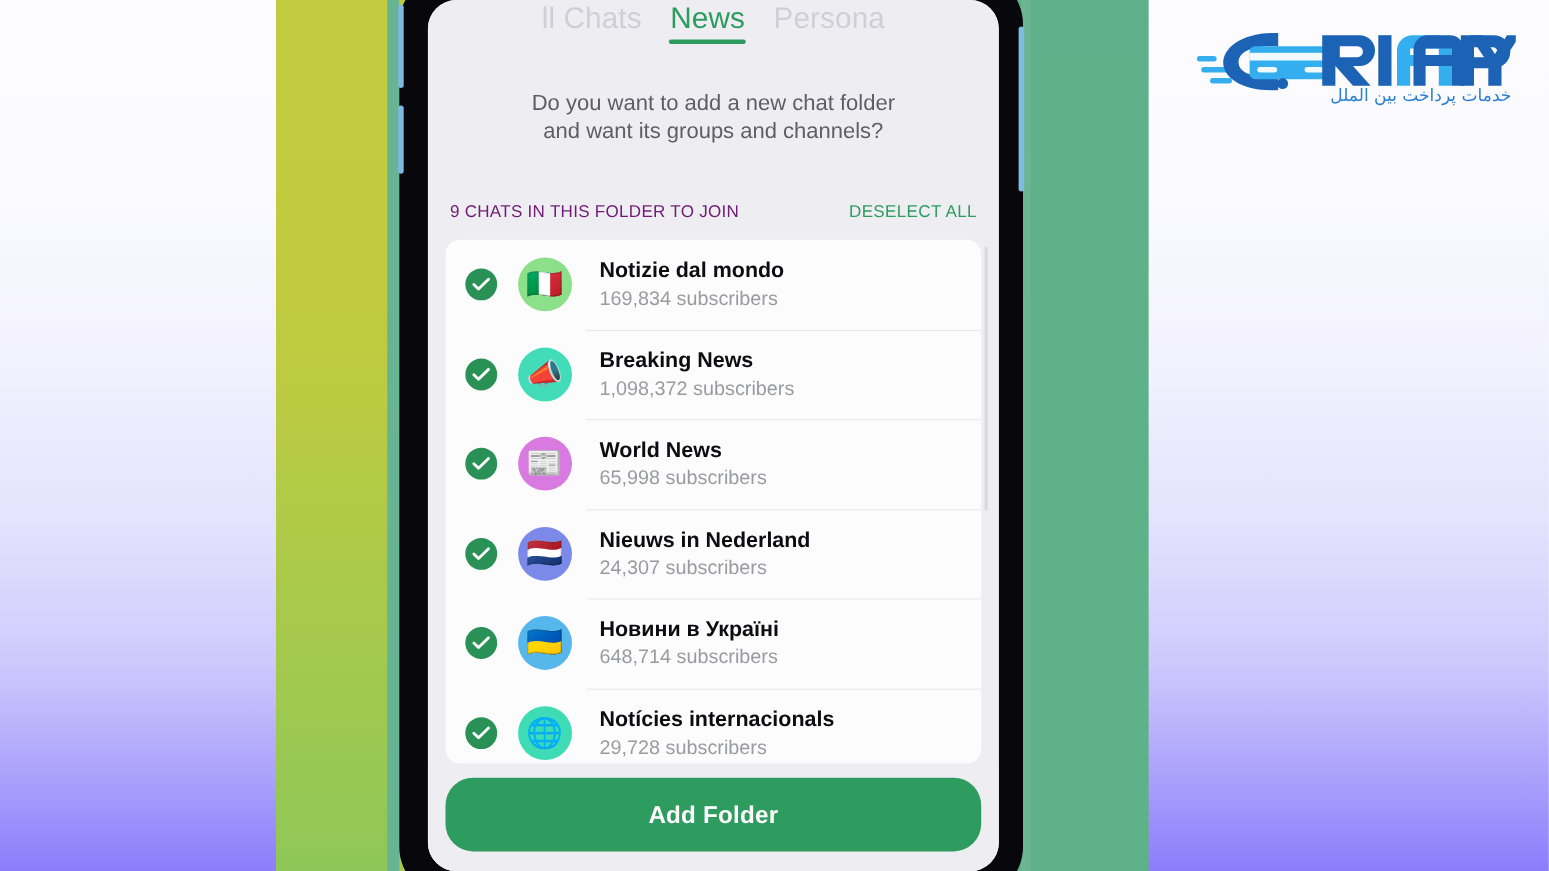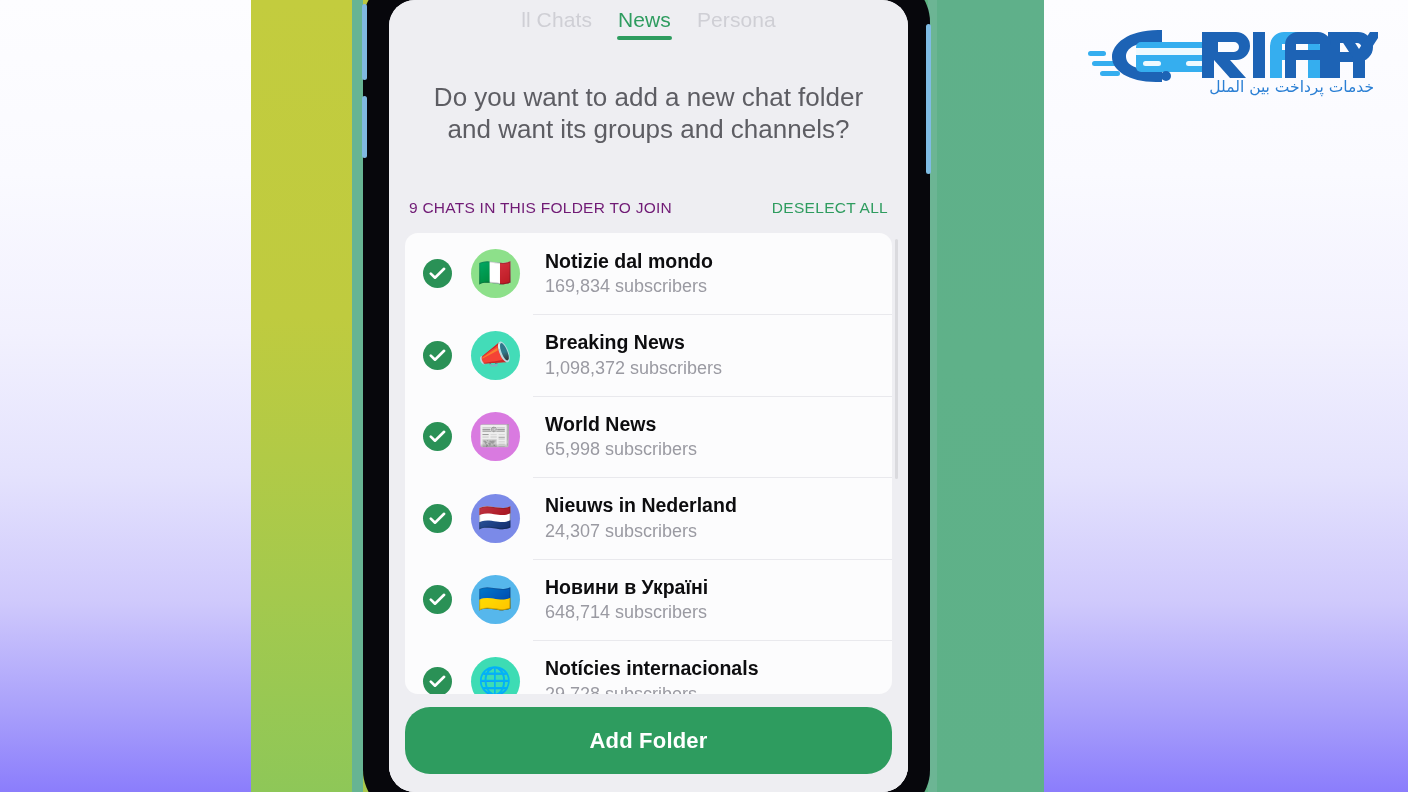--- a/index.html
+++ b/index.html
@@ -61,38 +61,38 @@
   }
 
   
   .tabs{
     height:44px; position:relative; flex:0 0 auto;
     display:flex; align-items:flex-end; justify-content:center; gap:0;
     padding:0 8px;
     overflow:hidden;
   }
   .tab{
-    font-size:21px; letter-spacing:0.1px;
+    font-size:27px; letter-spacing:0.1px;
     color:#b3b3b9; font-weight:400;
     padding:0 13px 14px 13px;
     position:relative; white-space:nowrap;
     line-height:1;
     margin-top:20px;
   }
   .tab.active{ color:#2e9c5f; font-weight:400; }
   .tab.active .tab-underline{
     position:absolute; left:12px; right:12px; bottom:4px; height:4px;
     border-radius:3px; background:#2e9c5f;
   }
   .tab.clipped{ color:#cfcfd5; }
 
   
   .sheet-heading{
     text-align:center;
-    font-size:26px; line-height:1.23;
+    font-size:20px; line-height:1.23;
     color:#5d5d63;
     padding:38px 26px 0 26px;
     flex:0 0 auto;
   }
 
   
   .section-row{
     display:flex; align-items:baseline; justify-content:space-between;
     padding:53px 20px 0 20px;
     flex:0 0 auto;

